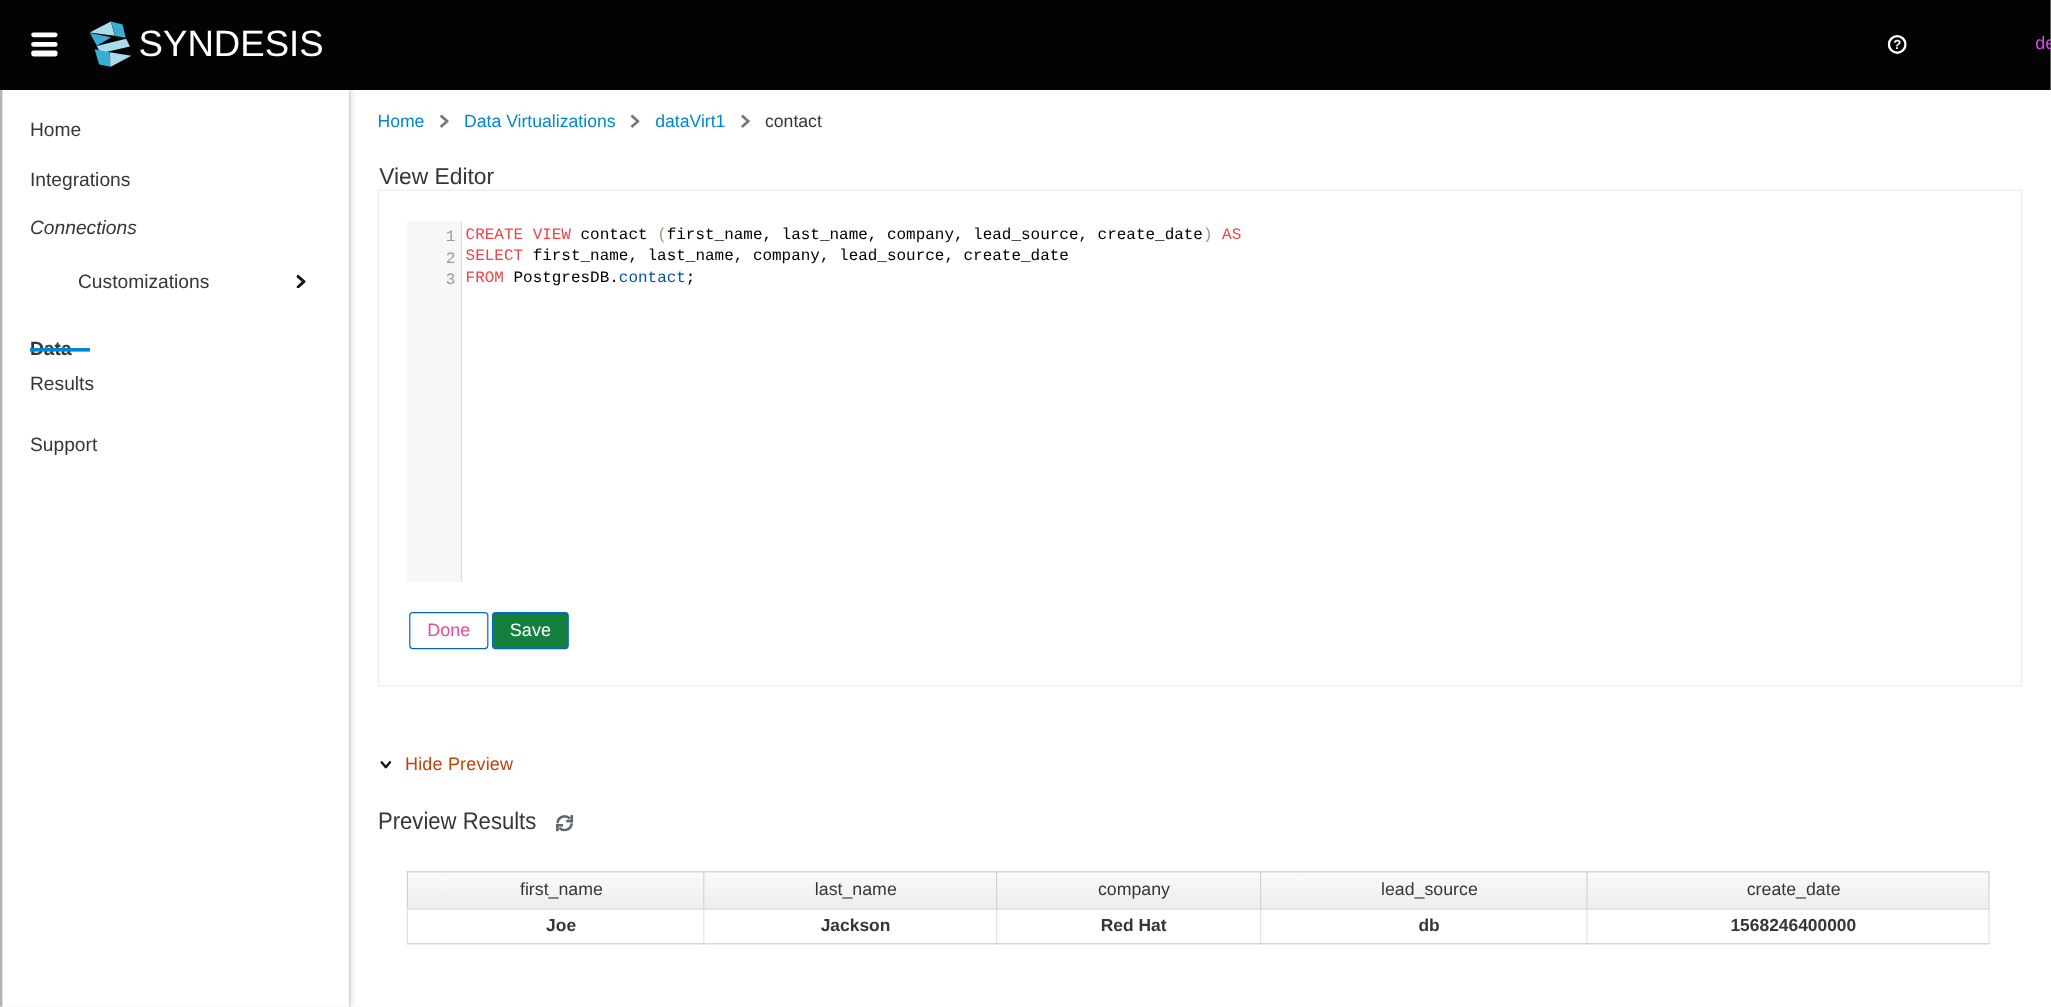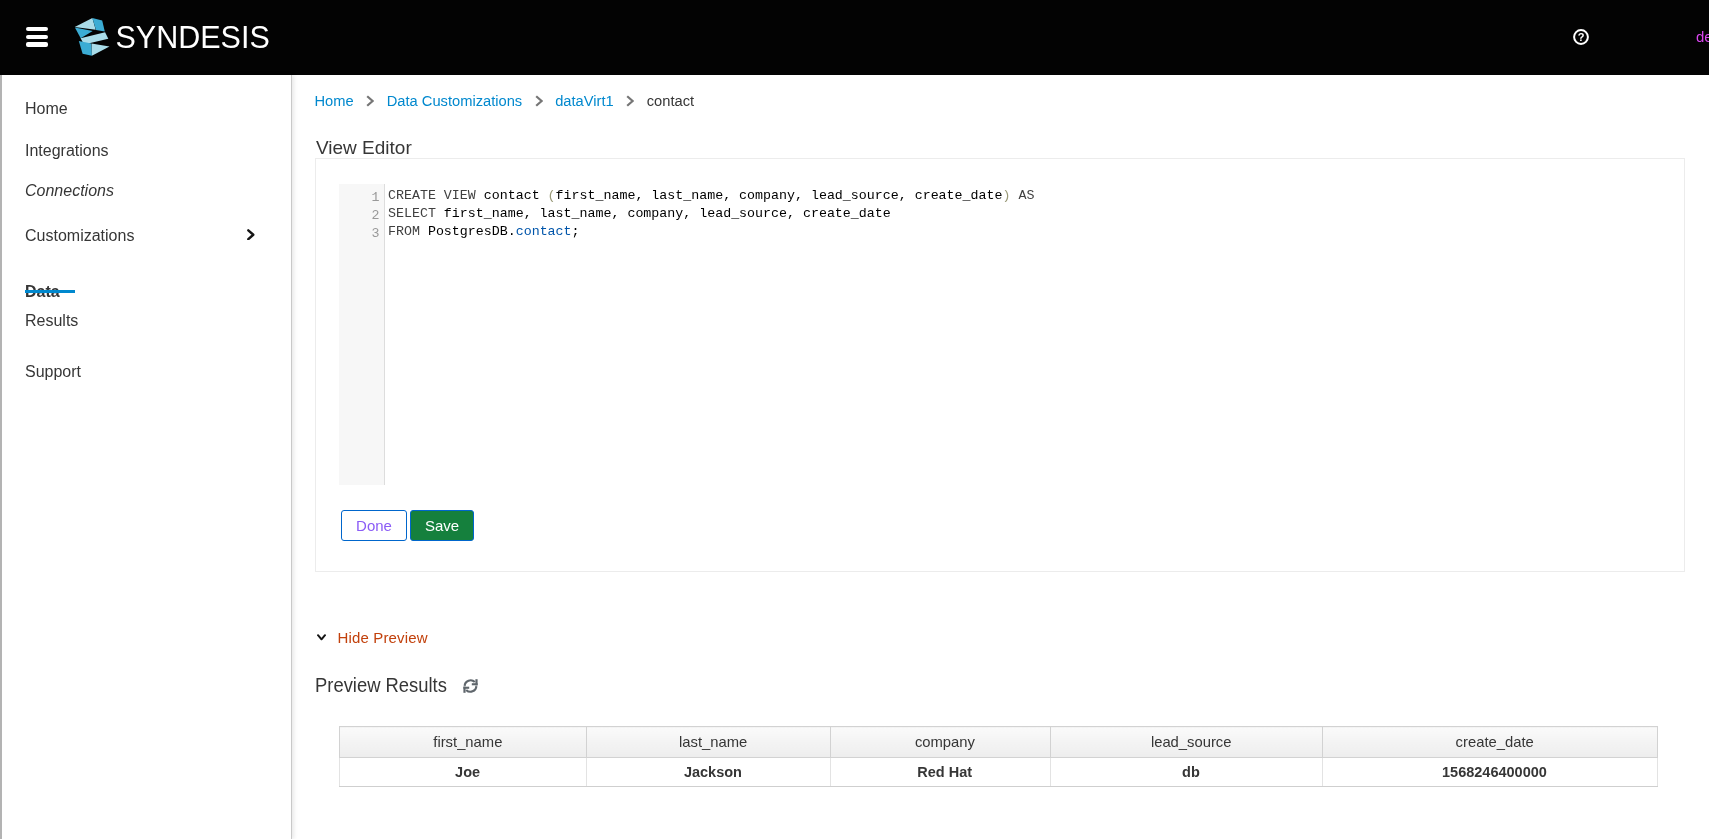--- a/index.html
+++ b/index.html
@@ -14,43 +14,43 @@
 #burger .b1{top:0;} #burger .b2{top:8.2px;} #burger .b3{top:15.8px;}
 #logo { position:absolute; left:70px; top:14px; }
 #brand { position:absolute; left:115.5px; top:22px; font-size:30.5px; font-weight:400; color:#fff; letter-spacing:0px; line-height:1; }
 #helpicon { position:absolute; left:1573px; top:29px; }
 #devuser { position:absolute; left:1696px; top:29px; font-size:15px; color:#d946ef; line-height:1; }
 
 
 #sidebar { position:absolute; left:0; top:75px; width:292px; height:764px; background:#fff; border-right:1px solid #c9c9c9; box-shadow:2px 0 4px rgba(0,0,0,0.09); }
 #leftedge { position:absolute; left:0; top:75px; width:2px; height:764px; background:#b3b3b3; z-index:5; }
 #sidebar .item { position:absolute; left:25px; font-size:16px; color:#363636; line-height:1; }
-#nav-home{top:25.8px;} #nav-int{top:68.2px;} #nav-conn{top:108px;font-style:italic;} #nav-cust{top:153px;}
+#nav-home{top:25.8px;} #nav-int{top:68.2px;} #nav-conn{top:108px;font-style:italic;} #nav-cust{top:153px;margin-left:40px;}
 #nav-data{top:209px; color:#0088ce;font-weight:bold;}
 #nav-set{top:237.8px;} #nav-sup{top:289px;}
 #data-underline { position:absolute; left:25px; top:215px; width:50px; height:2.8px; background:#0088ce; }
 #cust-chev { position:absolute; left:247px; top:153.8px; }
 
 
 #breadcrumb { position:absolute; left:314.5px; top:93.5px; font-size:14.7px; line-height:1; }
 #breadcrumb a { color:#0088ce; text-decoration:none; }
 #breadcrumb .sep { display:inline-block; margin:0 12.5px; position:relative; top:1px; }
 #breadcrumb .cur { color:#363636; }
 #view-editor { position:absolute; left:316px; top:138.4px; font-size:19px; color:#363636; line-height:1; }
 
 #card { position:absolute; left:315px; top:158px; width:1370px; height:414px; background:#fff; border:1px solid #ececec; }
 #editor { position:absolute; left:23px; top:25px; height:301px; font-family:"Liberation Mono", monospace; font-size:13.3px; line-height:18.25px; }
 #gutter { position:absolute; left:0; top:0; width:46px; height:301px; background:#f7f7f7; border-right:1px solid #ddd; }
 #gutter .ln { position:absolute; right:4.5px; color:#999; }
 #code { position:absolute; left:49px; top:2.5px; white-space:pre; color:#000; }
-#code .k { color:#404040; }
+#code .k { color:#ef4444; }
 #code .br { color:#997; }
 #code .v2 { color:#05a; }
 .btn { position:absolute; height:31px; border-radius:3px; font-family:"Liberation Sans", sans-serif; font-size:15px; text-align:center; line-height:29px; }
-#btn-done { left:25px; top:351px; width:66px; background:#fff; border:1px solid #0066cc; color:#8b5cf6; }
+#btn-done { left:25px; top:351px; width:66px; background:#fff; border:1px solid #0066cc; color:#ec4899; }
 #btn-save { left:94px; top:351px; width:64px; background:#15803d; border:1px solid #0066cc; color:#fff; }
 
 #hide-preview { position:absolute; left:317px; top:628px; height:16px; }
 #hide-preview svg { position:absolute; left:0; top:5.6px; }
 #hide-preview .txt { position:absolute; left:20.5px; top:1.5px; color:#c2410c; font-size:15px; letter-spacing:0.15px; line-height:1; white-space:nowrap; }
 #preview-results { position:absolute; left:315px; top:674.5px; font-size:20px; color:#363636; line-height:1; transform:scaleX(0.92); transform-origin:left top; white-space:nowrap; }
 #refresh { position:absolute; left:462.5px; top:679px; }
 
 
 #tblwrap { position:absolute; left:339px; top:726px; }
@@ -98,21 +98,21 @@
     <div class="item" id="nav-set">Results</div>
     <div class="item" id="nav-sup">Support</div>
     <svg id="cust-chev" width="8" height="11.5" viewBox="0 0 8 11.5">
       <path d="M1.3 1.3 L6.3 5.75 L1.3 10.2" fill="none" stroke="#151515" stroke-width="2.4" stroke-linecap="round" stroke-linejoin="round"></path>
     </svg>
   </div>
 
   <div id="breadcrumb">
     <a>Home</a><span class="sep"><svg width="8" height="12" viewBox="0 0 8 12">
           <path d="M1.2 1.2 L6.6 6 L1.2 10.8" fill="none" stroke="#767676" stroke-width="2.2"></path>
-        </svg></span><a>Data Customizations</a><span class="sep"><svg width="8" height="12" viewBox="0 0 8 12">
+        </svg></span><a>Data Virtualizations</a><span class="sep"><svg width="8" height="12" viewBox="0 0 8 12">
           <path d="M1.2 1.2 L6.6 6 L1.2 10.8" fill="none" stroke="#767676" stroke-width="2.2"></path>
         </svg></span><a>dataVirt1</a><span class="sep"><svg width="8" height="12" viewBox="0 0 8 12">
           <path d="M1.2 1.2 L6.6 6 L1.2 10.8" fill="none" stroke="#767676" stroke-width="2.2"></path>
         </svg></span><span class="cur">contact</span>
   </div>
 
   <div id="view-editor">View Editor</div>
 
   <div id="card">
     <div id="editor">

